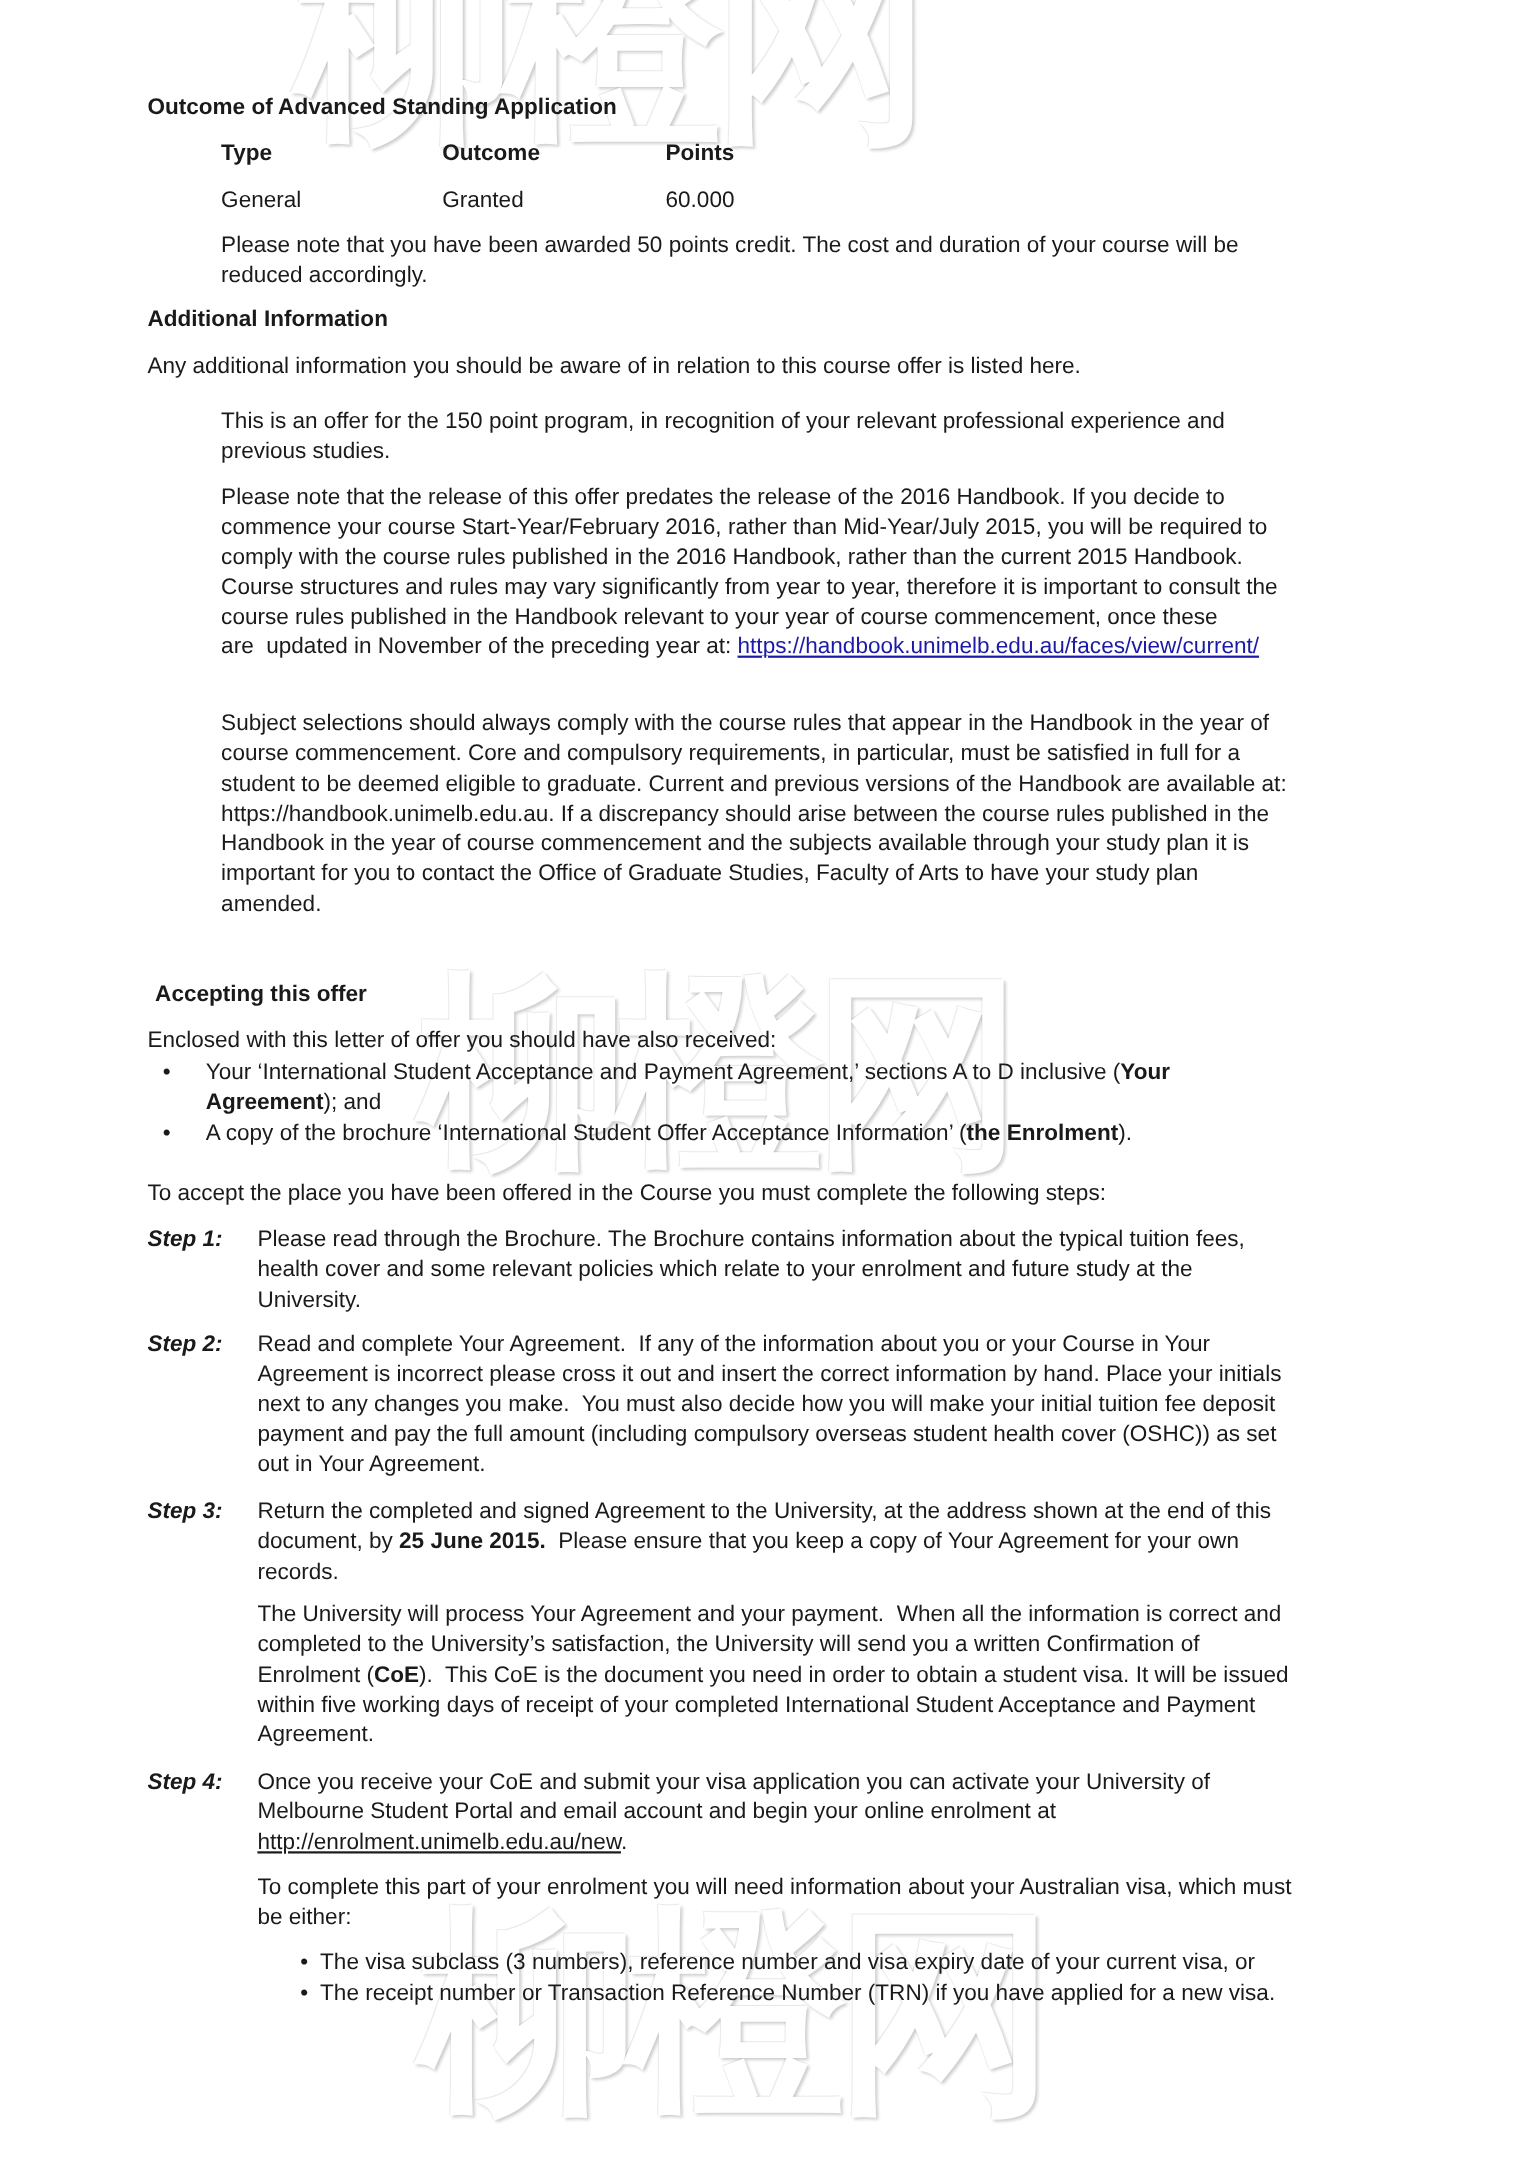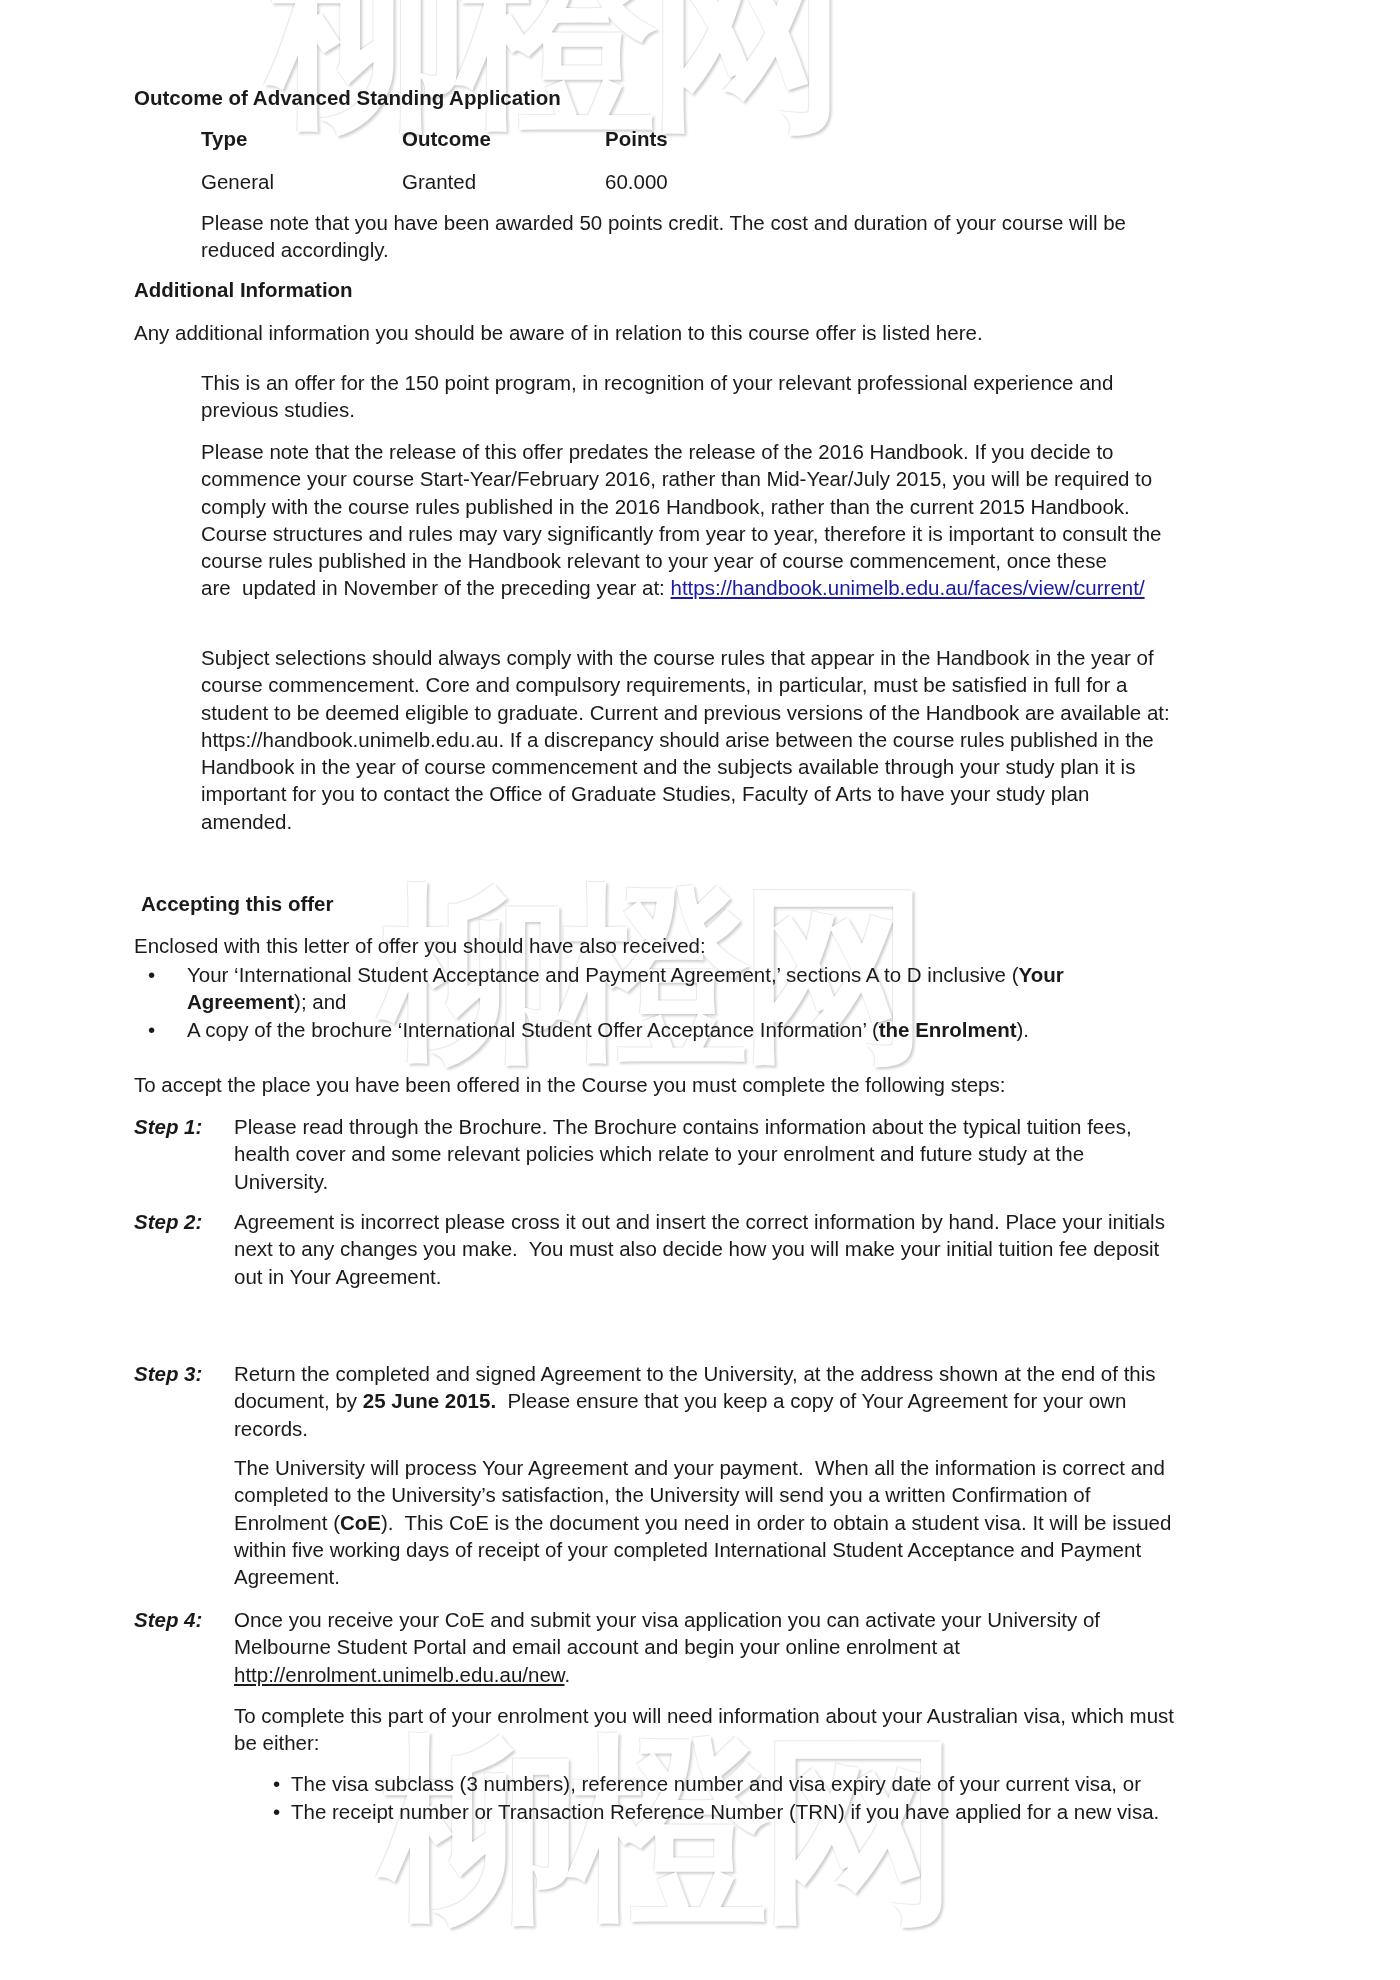--- a/index.html
+++ b/index.html
@@ -88,22 +88,24 @@
 
 <div class="step-label" style="top:1113px;">Step 1:</div>
 <div class="para" style="left:234px; top:1113px;">
   <p>Please read through the Brochure. The Brochure contains information about the typical tuition fees,</p>
   <p>health cover and some relevant policies which relate to your enrolment and future study at the</p>
   <p>University.</p>
 </div>
 
 <div class="step-label" style="top:1208px;">Step 2:</div>
 <div class="para" style="left:234px; top:1208px;">
+  <p style="white-space:pre;">Read and complete Your Agreement.  If any of the information about you or your Course in Your</p>
   <p>Agreement is incorrect please cross it out and insert the correct information by hand. Place your initials</p>
   <p style="white-space:pre;">next to any changes you make.  You must also decide how you will make your initial tuition fee deposit</p>
+  <p>payment and pay the full amount (including compulsory overseas student health cover (OSHC)) as set</p>
   <p>out in Your Agreement.</p>
 </div>
 
 <div class="step-label" style="top:1360px;text-align:right;">Step 3:</div>
 <div class="para" style="left:234px; top:1360px;">
   <p>Return the completed and signed Agreement to the University, at the address shown at the end of this</p>
   <p style="white-space:pre;"><span>document, by </span><span class="b">25 June 2015.</span><span>  Please ensure that you keep a copy of Your Agreement for your own</span></p>
   <p>records.</p>
 </div>
 <div class="para" style="left:234px; top:1454px;">

